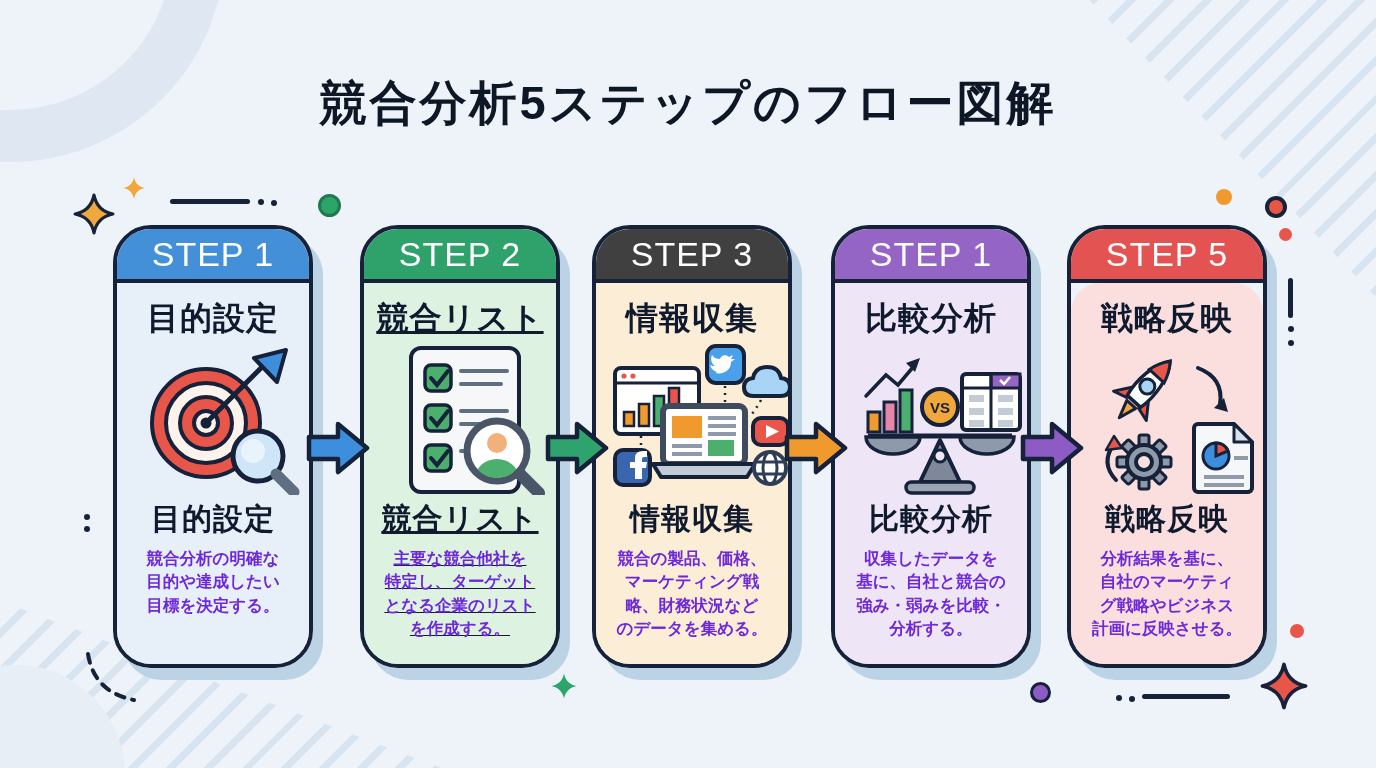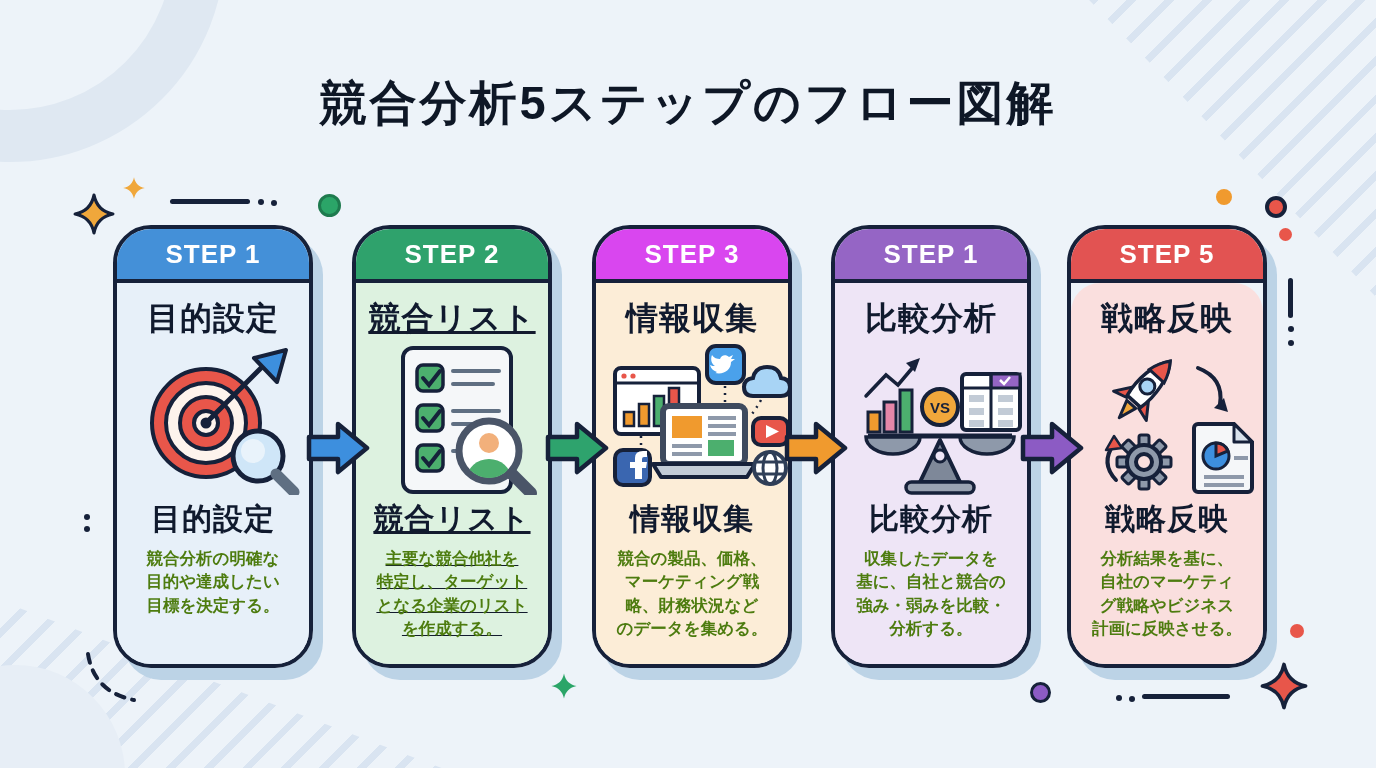--- a/index.html
+++ b/index.html
@@ -41,28 +41,28 @@
   .card {
     position: absolute; top: 225px; width: 200px; height: 443px;
     border: 4px solid #16213A; border-radius: 38px;
     box-shadow: 10px 12px 0 #BCD3E6;
     overflow: hidden; display: flex; flex-direction: column; z-index: 2;
   }
   .card-header {
     height: 54px; flex: 0 0 54px; display: flex; align-items: center; justify-content: center;
     border-bottom: 4px solid #16213A;
   }
-  .step-label { color: #FFFFFF; font-size: 26px; font-weight: 700; letter-spacing: 1px; }
+  .step-label { color: #FFFFFF; font-size: 34px; font-weight: 400; letter-spacing: 1px; }
   .card-body { flex: 1; display: flex; flex-direction: column; align-items: center; }
   .card-title { margin-top: 14px; font-size: 32px; font-weight: 900; color: #101A2E; letter-spacing: 1px; }
   .card-icon { height: 158px; width: 100%; display: flex; align-items: center; justify-content: center; margin-left: 17px; }
   .card-subtitle { font-size: 30px; font-weight: 900; color: #101A2E; letter-spacing: 1px; }
   .card-desc {
     margin-top: 7px; font-size: 16.5px; font-weight: 800; line-height: 1.42;
-    text-align: center; white-space: pre-line; color: #4d7c0f; padding: 0 4px;
+    text-align: center; white-space: pre-line; color: #6d28d9; padding: 0 4px;
   }
   
   .flow-arrow { position: absolute; top: 420px; z-index: 3; }
 </style>
 </head>
 <body>
 
 <div class="ring-tl"></div>
 <div class="stripes stripes-tr"></div>
 <div class="stripes stripes-bl"></div>
@@ -126,21 +126,21 @@
         <line x1="142" y1="129" x2="160" y2="147" stroke="#5F6F82" stroke-width="11" stroke-linecap="round"></line>
       </svg>
     </div>
     <div class="card-subtitle">目的設定</div>
     <div class="card-desc">競合分析の明確な
 目的や達成したい
 目標を決定する。</div>
   </div>
 </div>
 
-<div class="card" style="left:352px">
+<div class="card" style="left:360px">
   <div class="card-header" style="background: rgb(47, 162, 108);">
     <span class="step-label">STEP 2</span>
   </div>
   <div class="card-body" style="background: rgb(221, 242, 224); text-decoration: underline;">
     <div class="card-title">競合リスト</div>
     <div class="card-icon">
       <svg width="176" height="150" viewBox="0 0 176 150">
         <rect x="30" y="3" width="108" height="144" rx="10" fill="#F5F7F9" stroke="#16213A" stroke-width="4"></rect>
         <g>
           <rect x="44" y="20" width="26" height="26" rx="6" fill="#4CAF6E" stroke="#16213A" stroke-width="3.5"></rect>
@@ -172,21 +172,21 @@
     </div>
     <div class="card-subtitle">競合リスト</div>
     <div class="card-desc">主要な競合他社を
 特定し、ターゲット
 となる企業のリスト
 を作成する。</div>
   </div>
 </div>
 
 <div class="card" style="left:592px">
-  <div class="card-header" style="background: #d946ef;">
+  <div class="card-header" style="background: #404040;">
     <span class="step-label">STEP 3</span>
   </div>
   <div class="card-body" style="background: rgb(252, 237, 215);">
     <div class="card-title">情報収集</div>
     <div class="card-icon">
       <svg width="180" height="152" viewBox="0 0 180 152">
         <path d="M114,42 v18" stroke="#16213A" stroke-width="2.5" stroke-dasharray="2 5" fill="none"></path>
         <path d="M150,56 q-5,9 -9,14" stroke="#16213A" stroke-width="2.5" stroke-dasharray="2 5" fill="none"></path>
         <path d="M30,92 v14" stroke="#16213A" stroke-width="2.5" stroke-dasharray="2 5" fill="none"></path>
 

